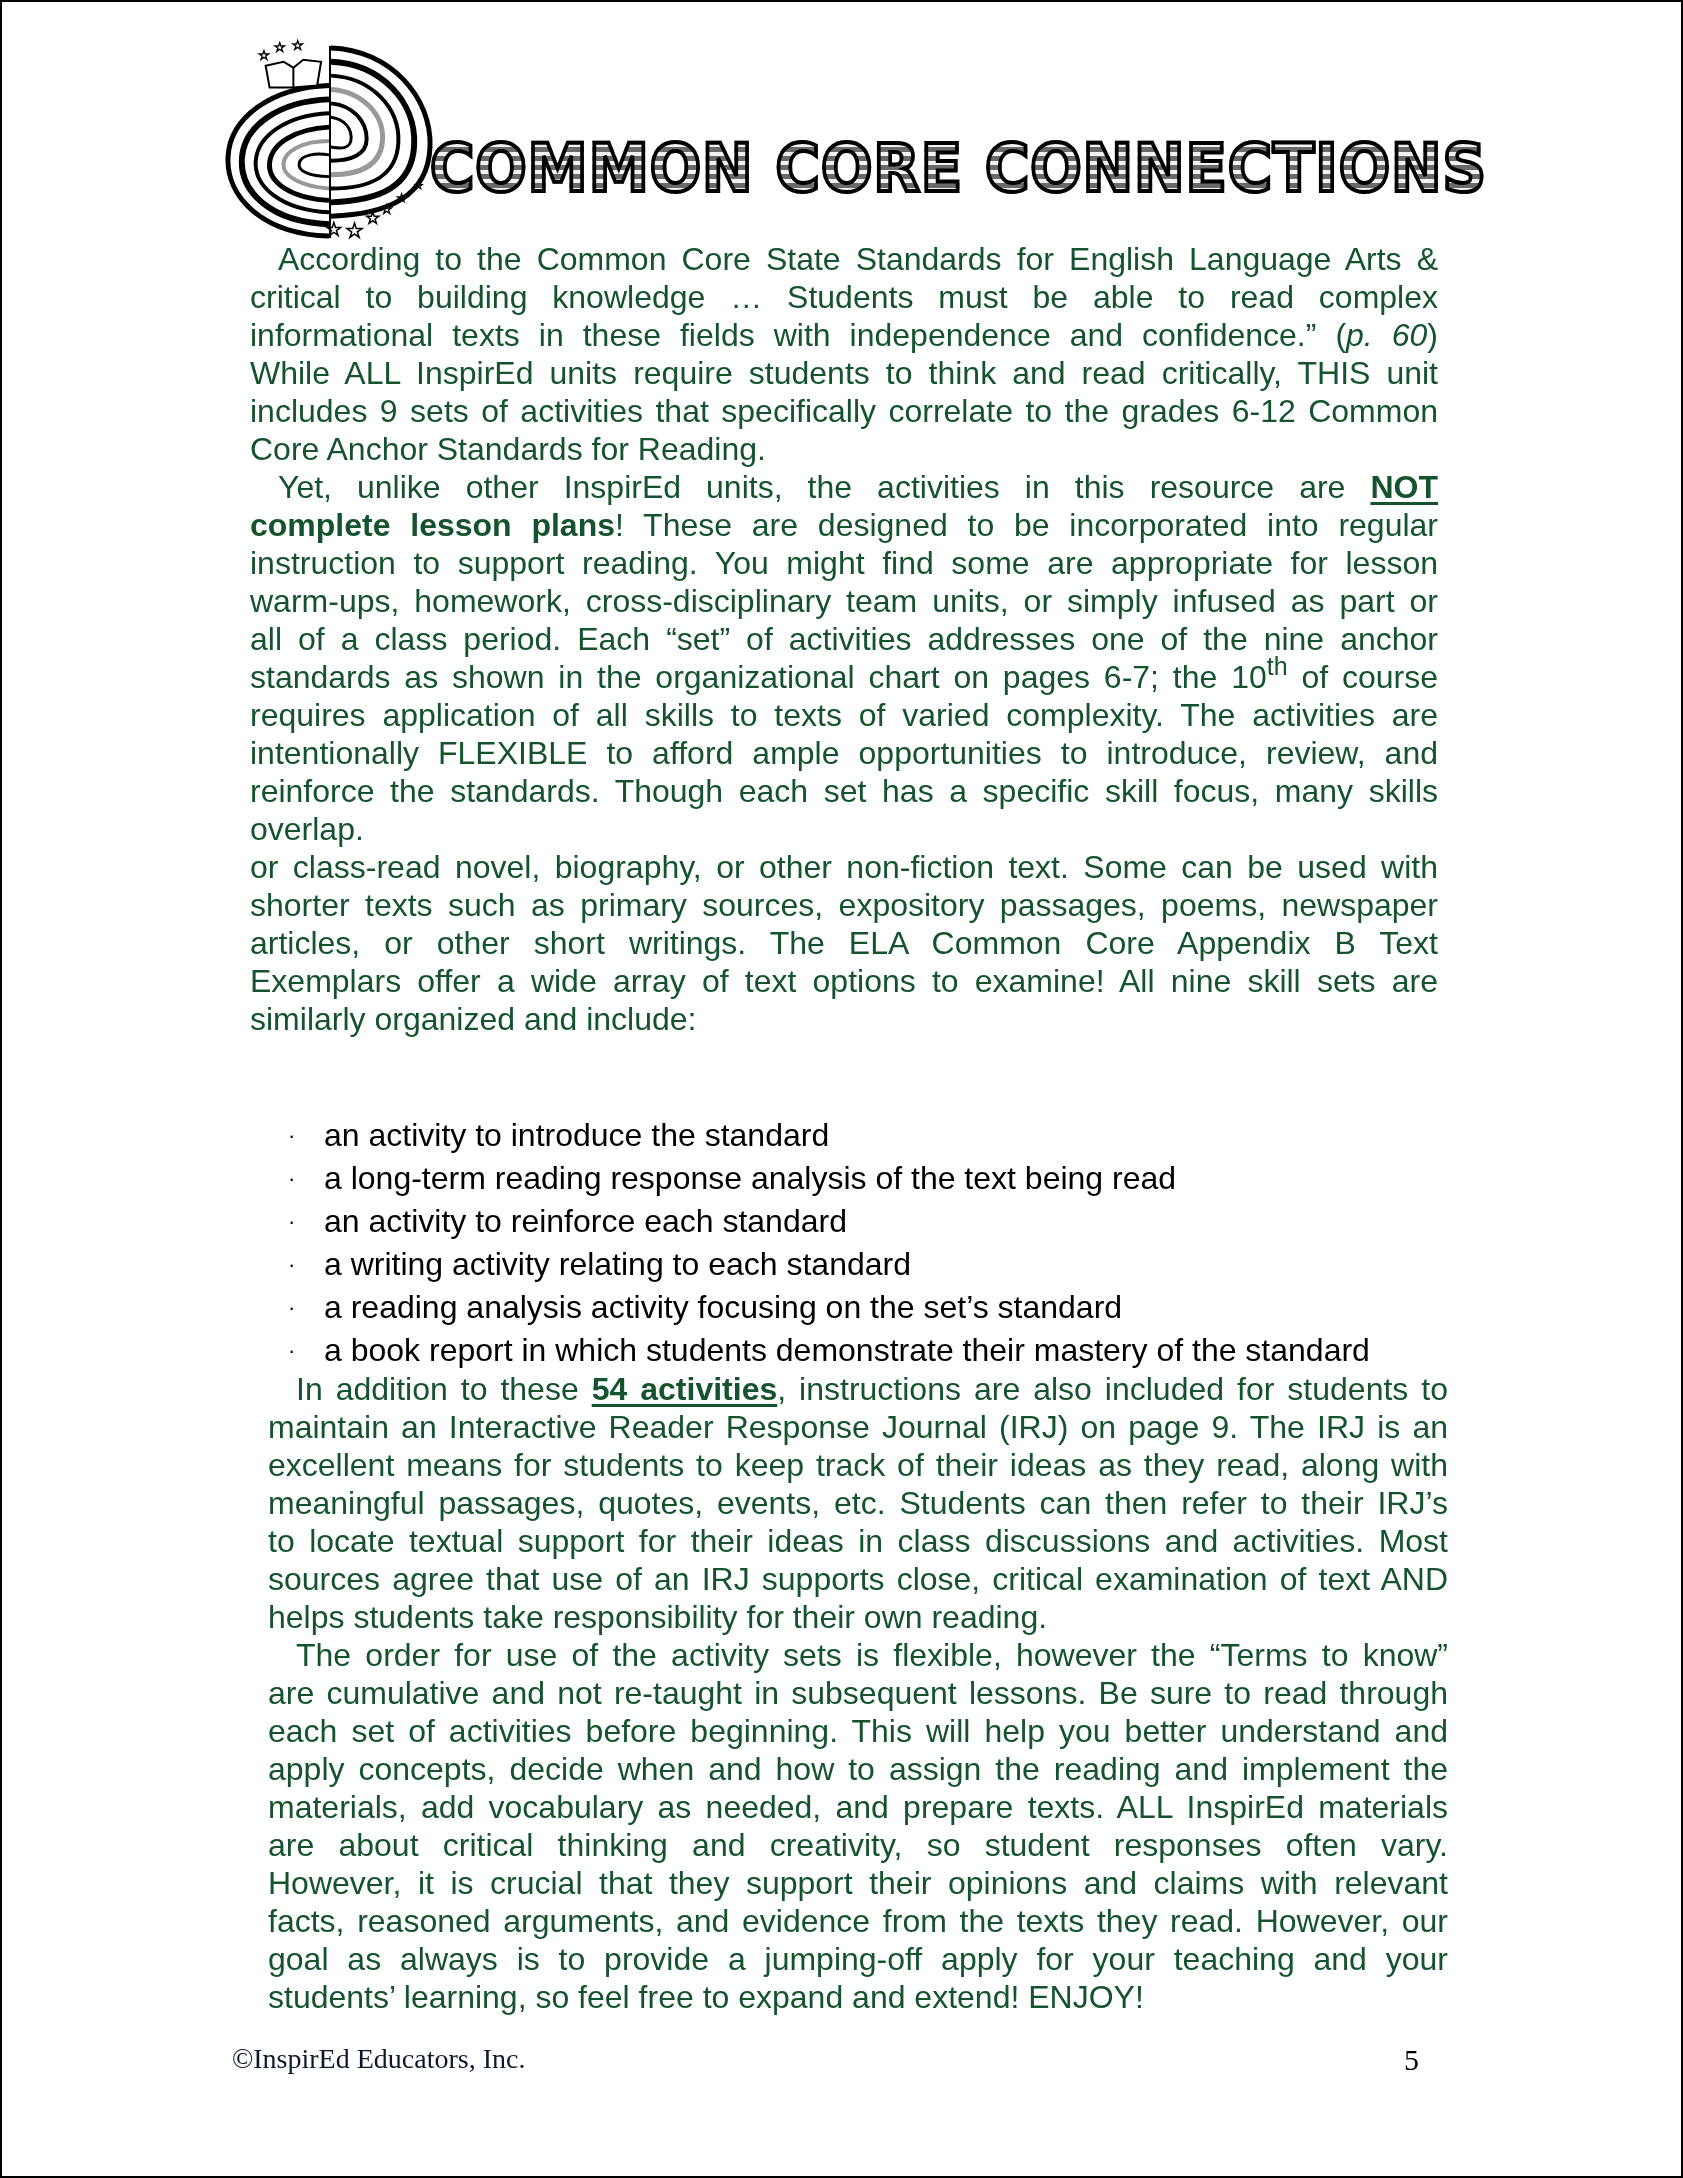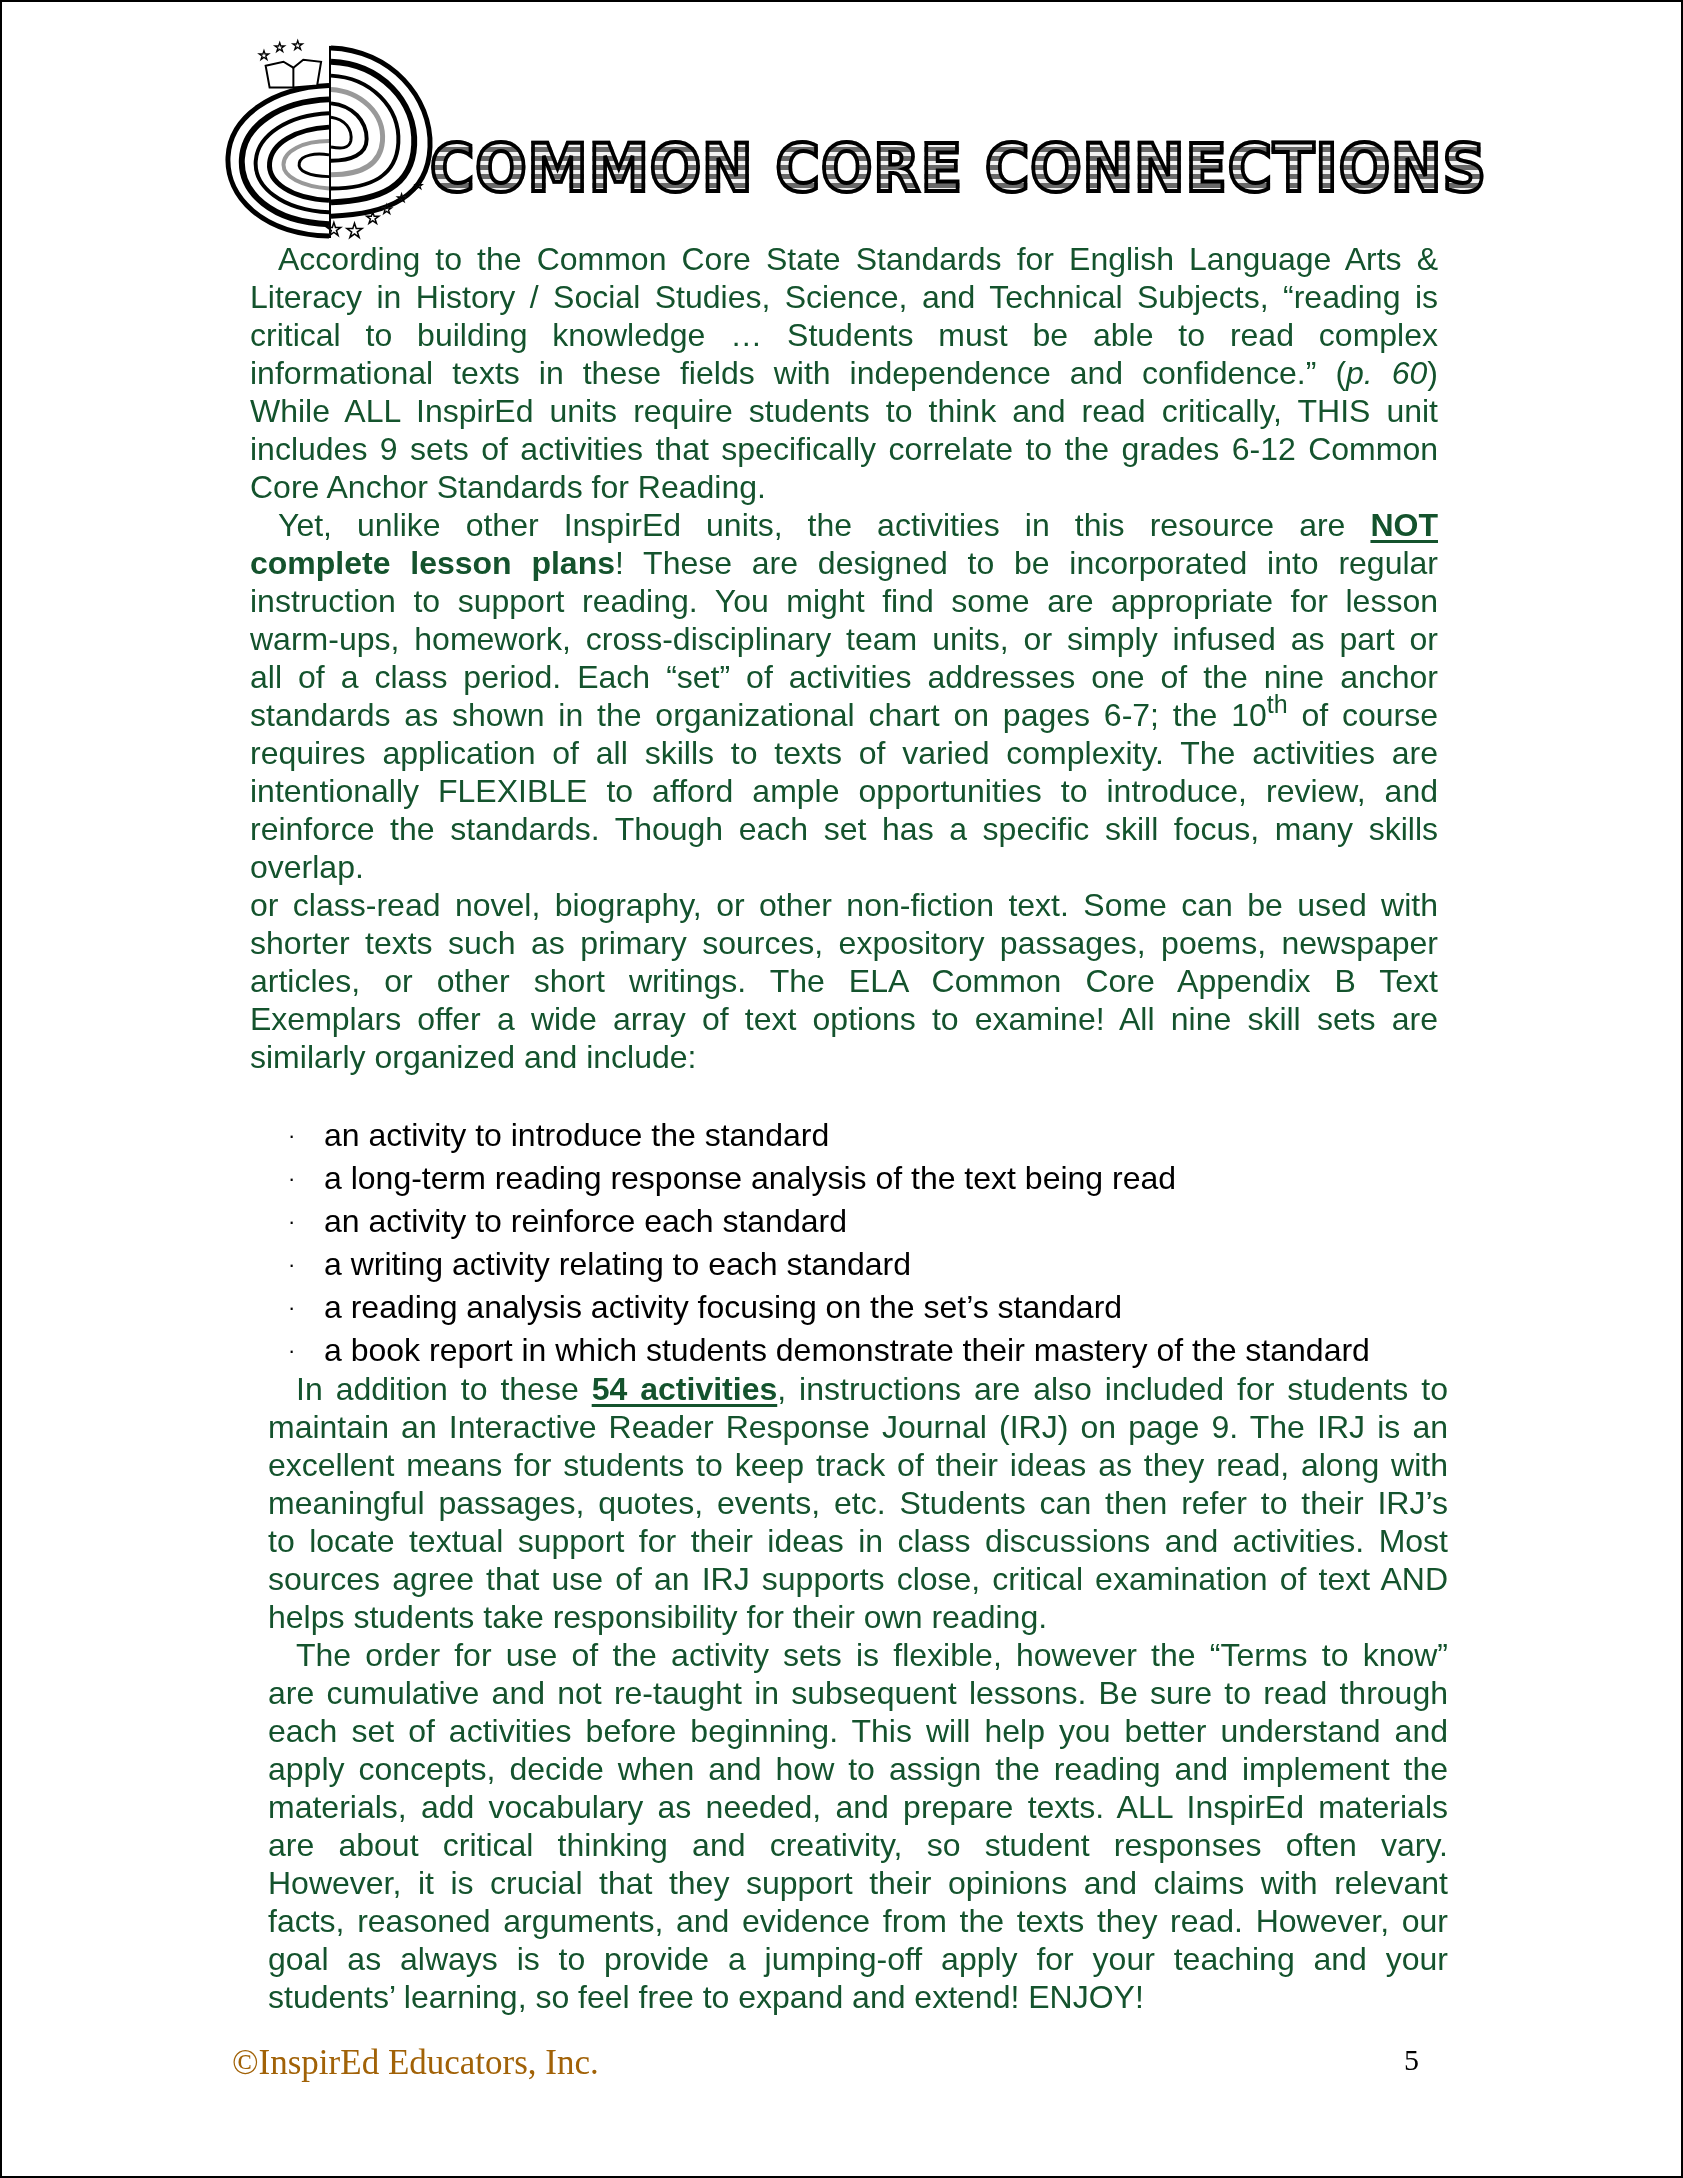--- a/index.html
+++ b/index.html
@@ -35,21 +35,21 @@
   .b { font-weight: bold; }
   .u { text-decoration: underline; text-decoration-thickness: 3px; text-underline-offset: 4px; }
   .i { font-style: italic; }
   .sup { font-size: 25px; vertical-align: 13px; line-height: 0; }
   .bullets { position: absolute; left: 248px; top: 1112px; width: 1208px;
     font-family: "Liberation Sans", sans-serif; font-size: 32px; color: #000; }
   .bullet-row { height: 43px; line-height: 43px; position: relative; white-space: nowrap; }
   .bullet-dot { position: absolute; left: 38px; top: 0; font-size: 22px; }
   .bullet-text { position: absolute; left: 74px; top: 0; }
   .footer-left { position: absolute; left: 230px; top: 2041px;
-    font-family: "Liberation Serif", serif; font-size: 35px; color: #a16207; }
+    font-family: "Liberation Serif", serif; font-size: 28px; color: #0f172a; }
   .footer-right { position: absolute; left: 1402px; top: 2041px;
     font-family: "Liberation Serif", serif; font-size: 30px; color: #000; }
 </style>
 </head>
 <body>
 
 <div class="page">
 
   <svg class="logo" viewBox="0 0 220 205" xmlns="http://www.w3.org/2000/svg">
     <g fill="none" stroke="#000">
@@ -86,21 +86,20 @@
       <text x="176" y="166" font-size="12" fill="#fff" stroke="#000" stroke-width="1">☆</text>
       <text x="194" y="152" font-size="10" fill="#fff" stroke="#000" stroke-width="1">☆</text>
     </g>
   </svg>
 
   <div class="title">COMMON CORE CONNECTIONS</div>
 
   <div class="body-text" id="para-block-1" style="top: 238px;">
       <div>
         <div class="line indent"><span>According to the Common Core State Standards for English Language Arts &amp;</span></div>
-        <div class="line"><span>Literacy in History / Social Studies, Science, and Technical Subjects, “reading is</span></div>
         <div class="line"><span>critical to building knowledge … Students must be able to read complex</span></div>
         <div class="line"><span>informational texts in these fields with independence and confidence.” (</span><span class="i">p. 60</span><span>)</span></div>
         <div class="line"><span>While ALL InspirEd units require students to think and read critically, THIS unit</span></div>
         <div class="line"><span>includes 9 sets of activities that specifically correlate to the grades 6-12 Common</span></div>
         <div class="line last"><span>Core Anchor Standards for Reading.</span></div>
       </div>
       <div>
         <div class="line indent"><span>Yet, unlike other InspirEd units, the activities in this resource are </span><span class="b u">NOT</span></div>
         <div class="line"><span class="b">complete lesson plans</span><span>! These are designed to be incorporated into regular</span></div>
         <div class="line"><span>instruction to support reading. You might find some are appropriate for lesson</span></div>

